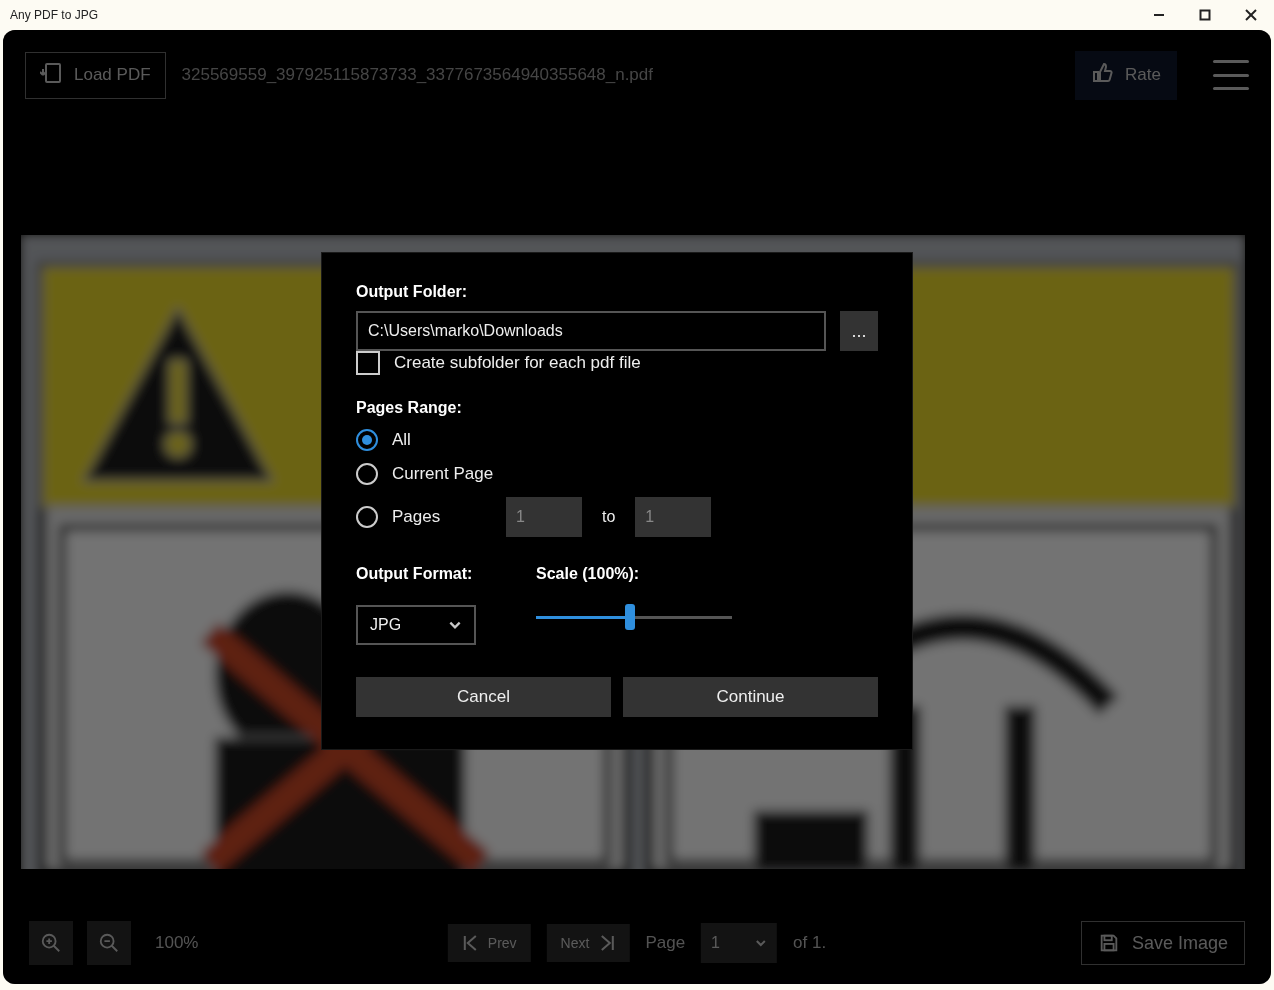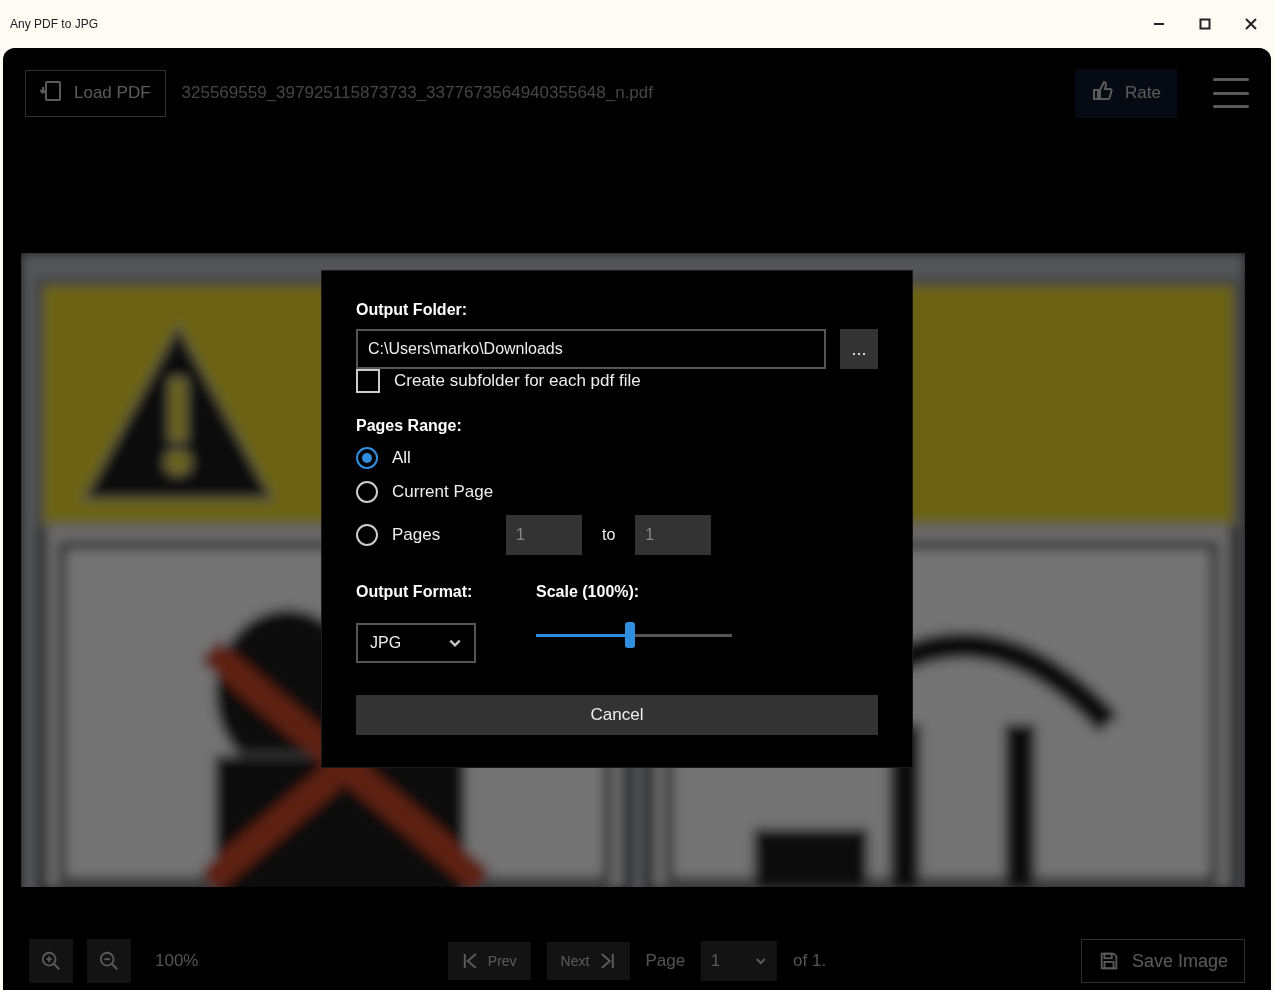--- a/index.html
+++ b/index.html
@@ -1,19 +1,19 @@
 <!DOCTYPE html>
 <html><head>
 <meta charset="utf-8">
 <style>
   * { box-sizing: border-box; margin: 0; padding: 0; font-family: "Segoe UI", sans-serif; }
   body { width: 1274px; height: 990px; overflow: hidden; background:#fdfbf3; }
 
   
-  .titlebar { height:48px; background:#fdfbf3; display:flex; align-items:center; justify-content:space-between; padding:0 0 0 10px; }
+  .titlebar { height:30px; background:#fdfbf3; display:flex; align-items:center; justify-content:space-between; padding:0 0 0 10px; }
   .titlebar-title { font-size:12px; color:#222; }
   .win-controls { display:flex; height:100%; }
   .win-btn { width:46px; display:flex; align-items:center; justify-content:center; font-size:14px; color:#222; cursor:default; }
 
   
   .app { position:relative; height:954px; margin:0 3px 3px 3px; background:#000; border-radius:12px; overflow:hidden; }
 
   
   .dim { position:absolute; inset:0; background:rgba(0,0,0,0.55); z-index:5; }
 
@@ -256,16 +256,17 @@
         <div class="slider-wrap">
           <div class="slider-track"></div>
           <div class="slider-fill" id="slider-fill" style="width: 48%;"></div>
           <div class="slider-thumb" id="slider-thumb" style="left: 48%;"></div>
         </div>
       </div>
     </div>
 
     <div class="btn-row">
       <button class="dlg-btn">Cancel</button>
+      <button class="dlg-btn">Continue</button>
     </div>
   </div>
 
 </div>
 
 </body></html>

